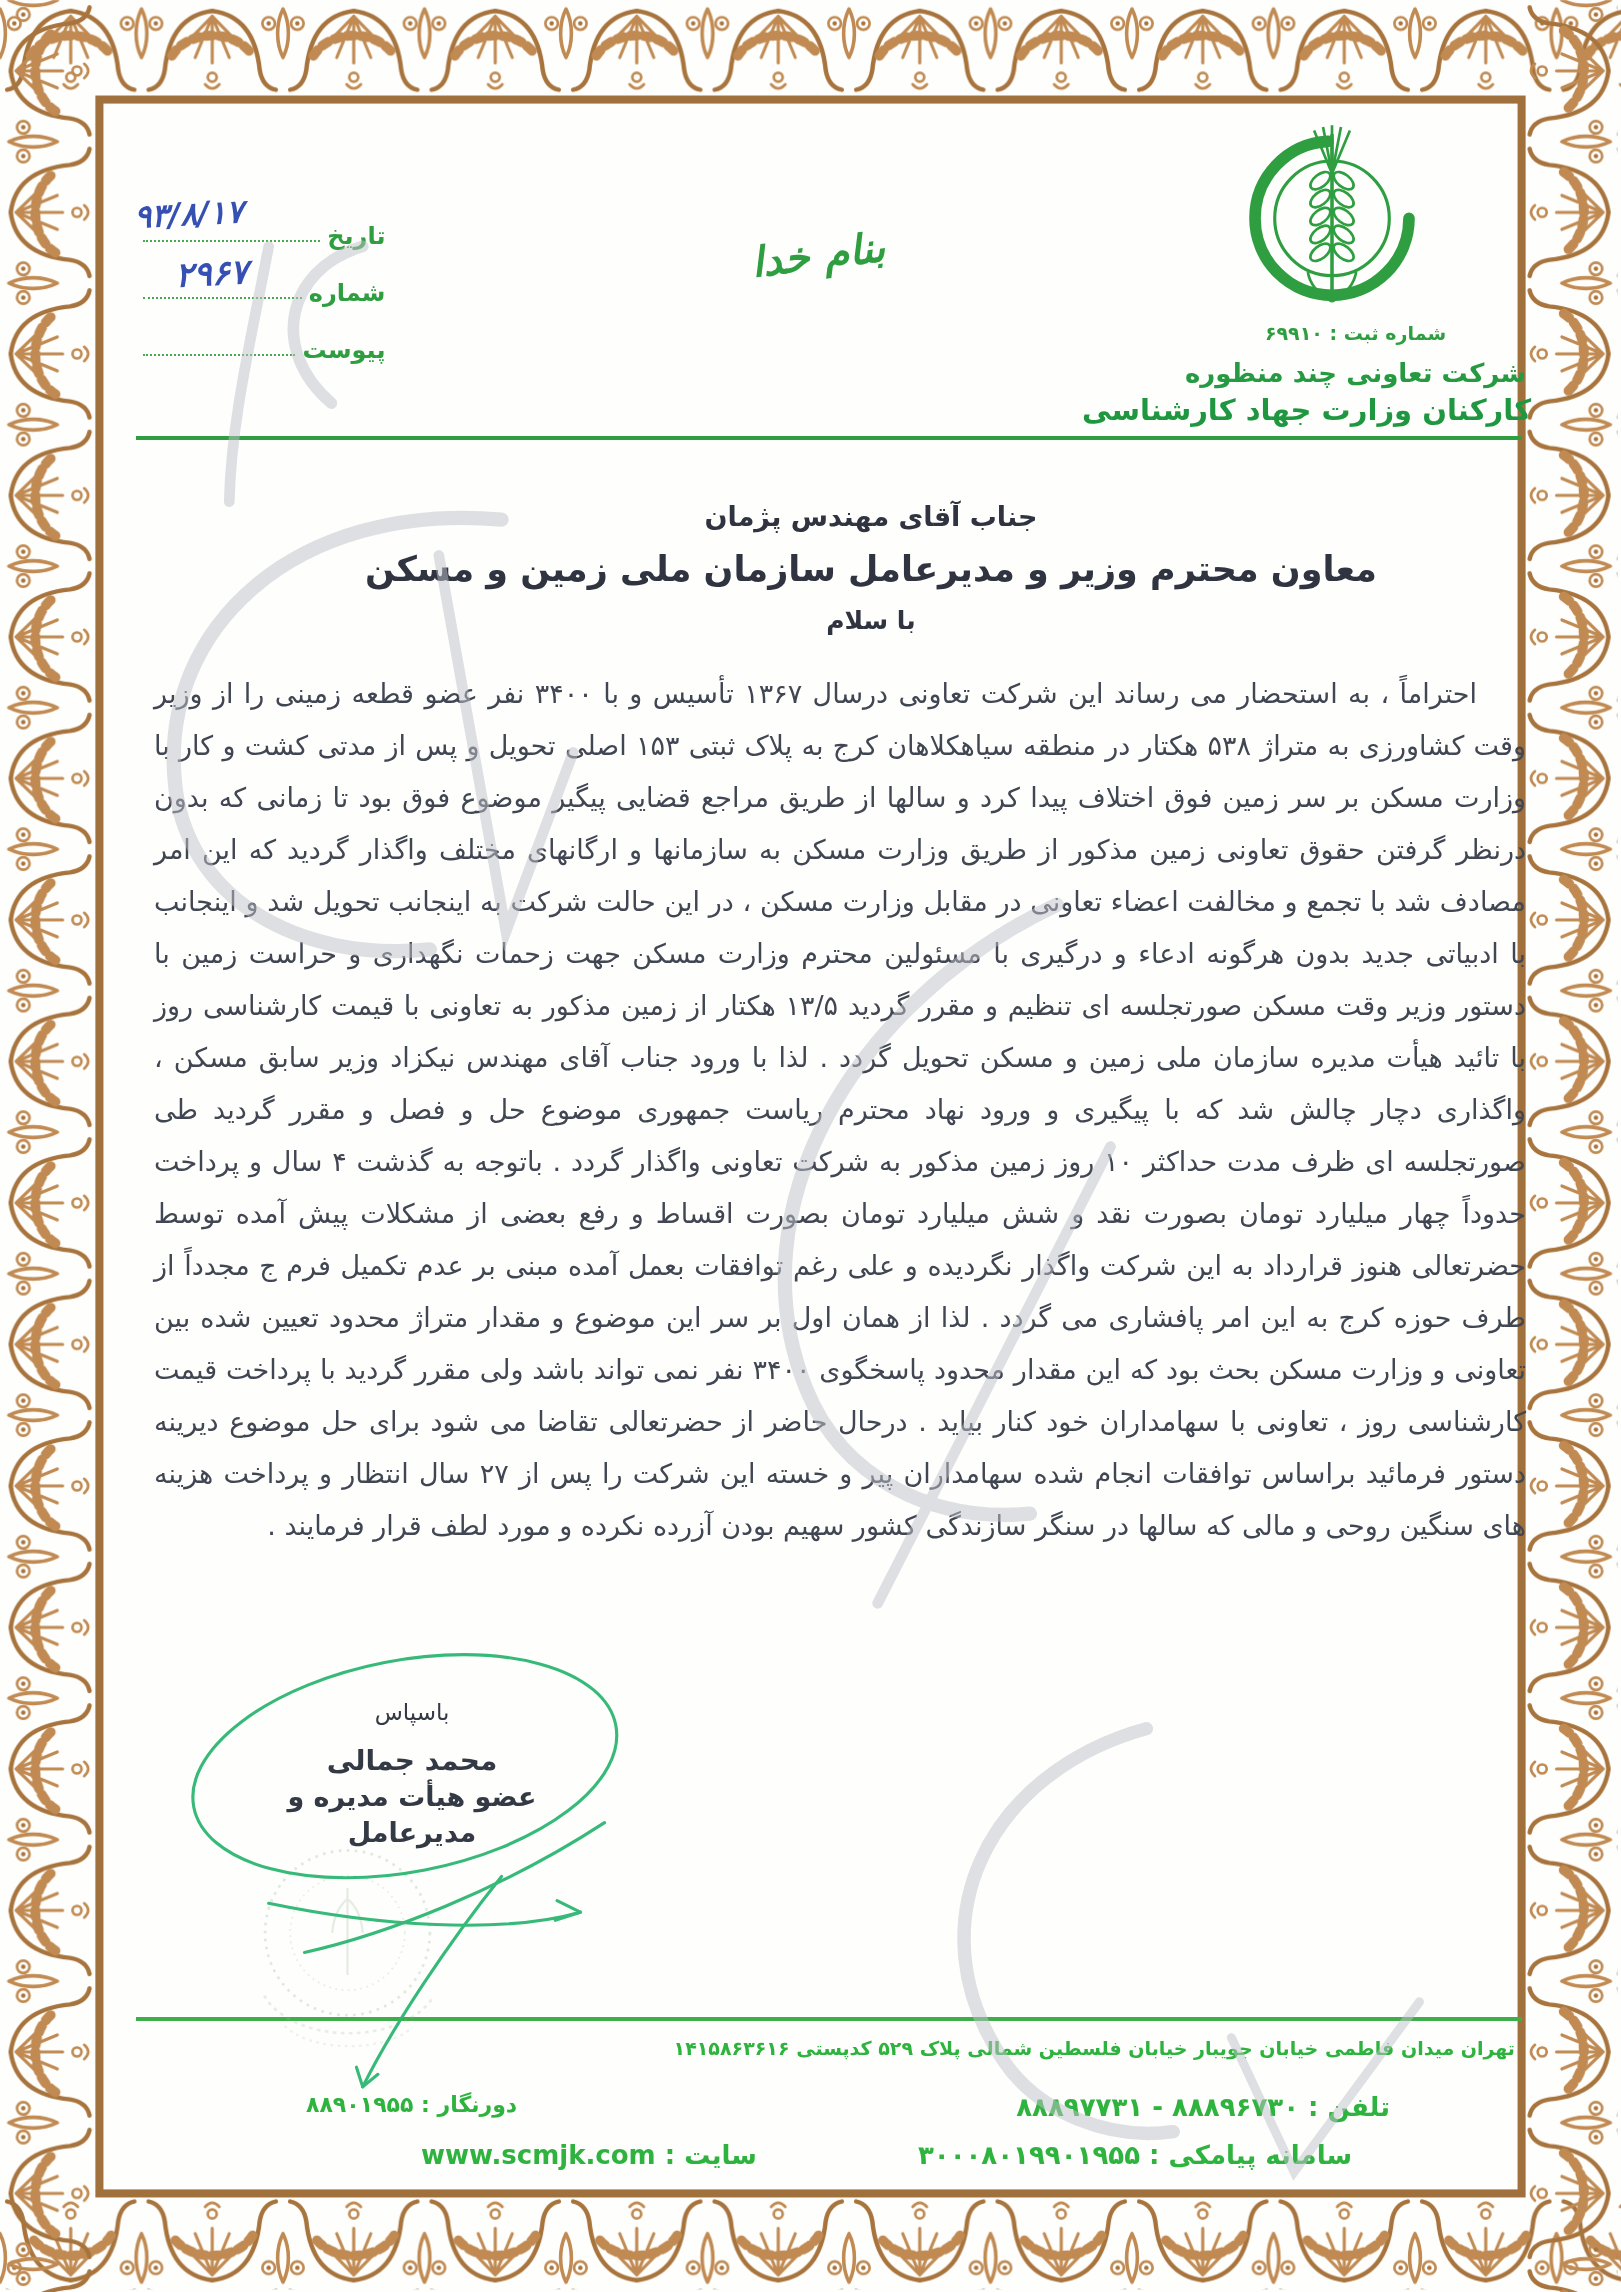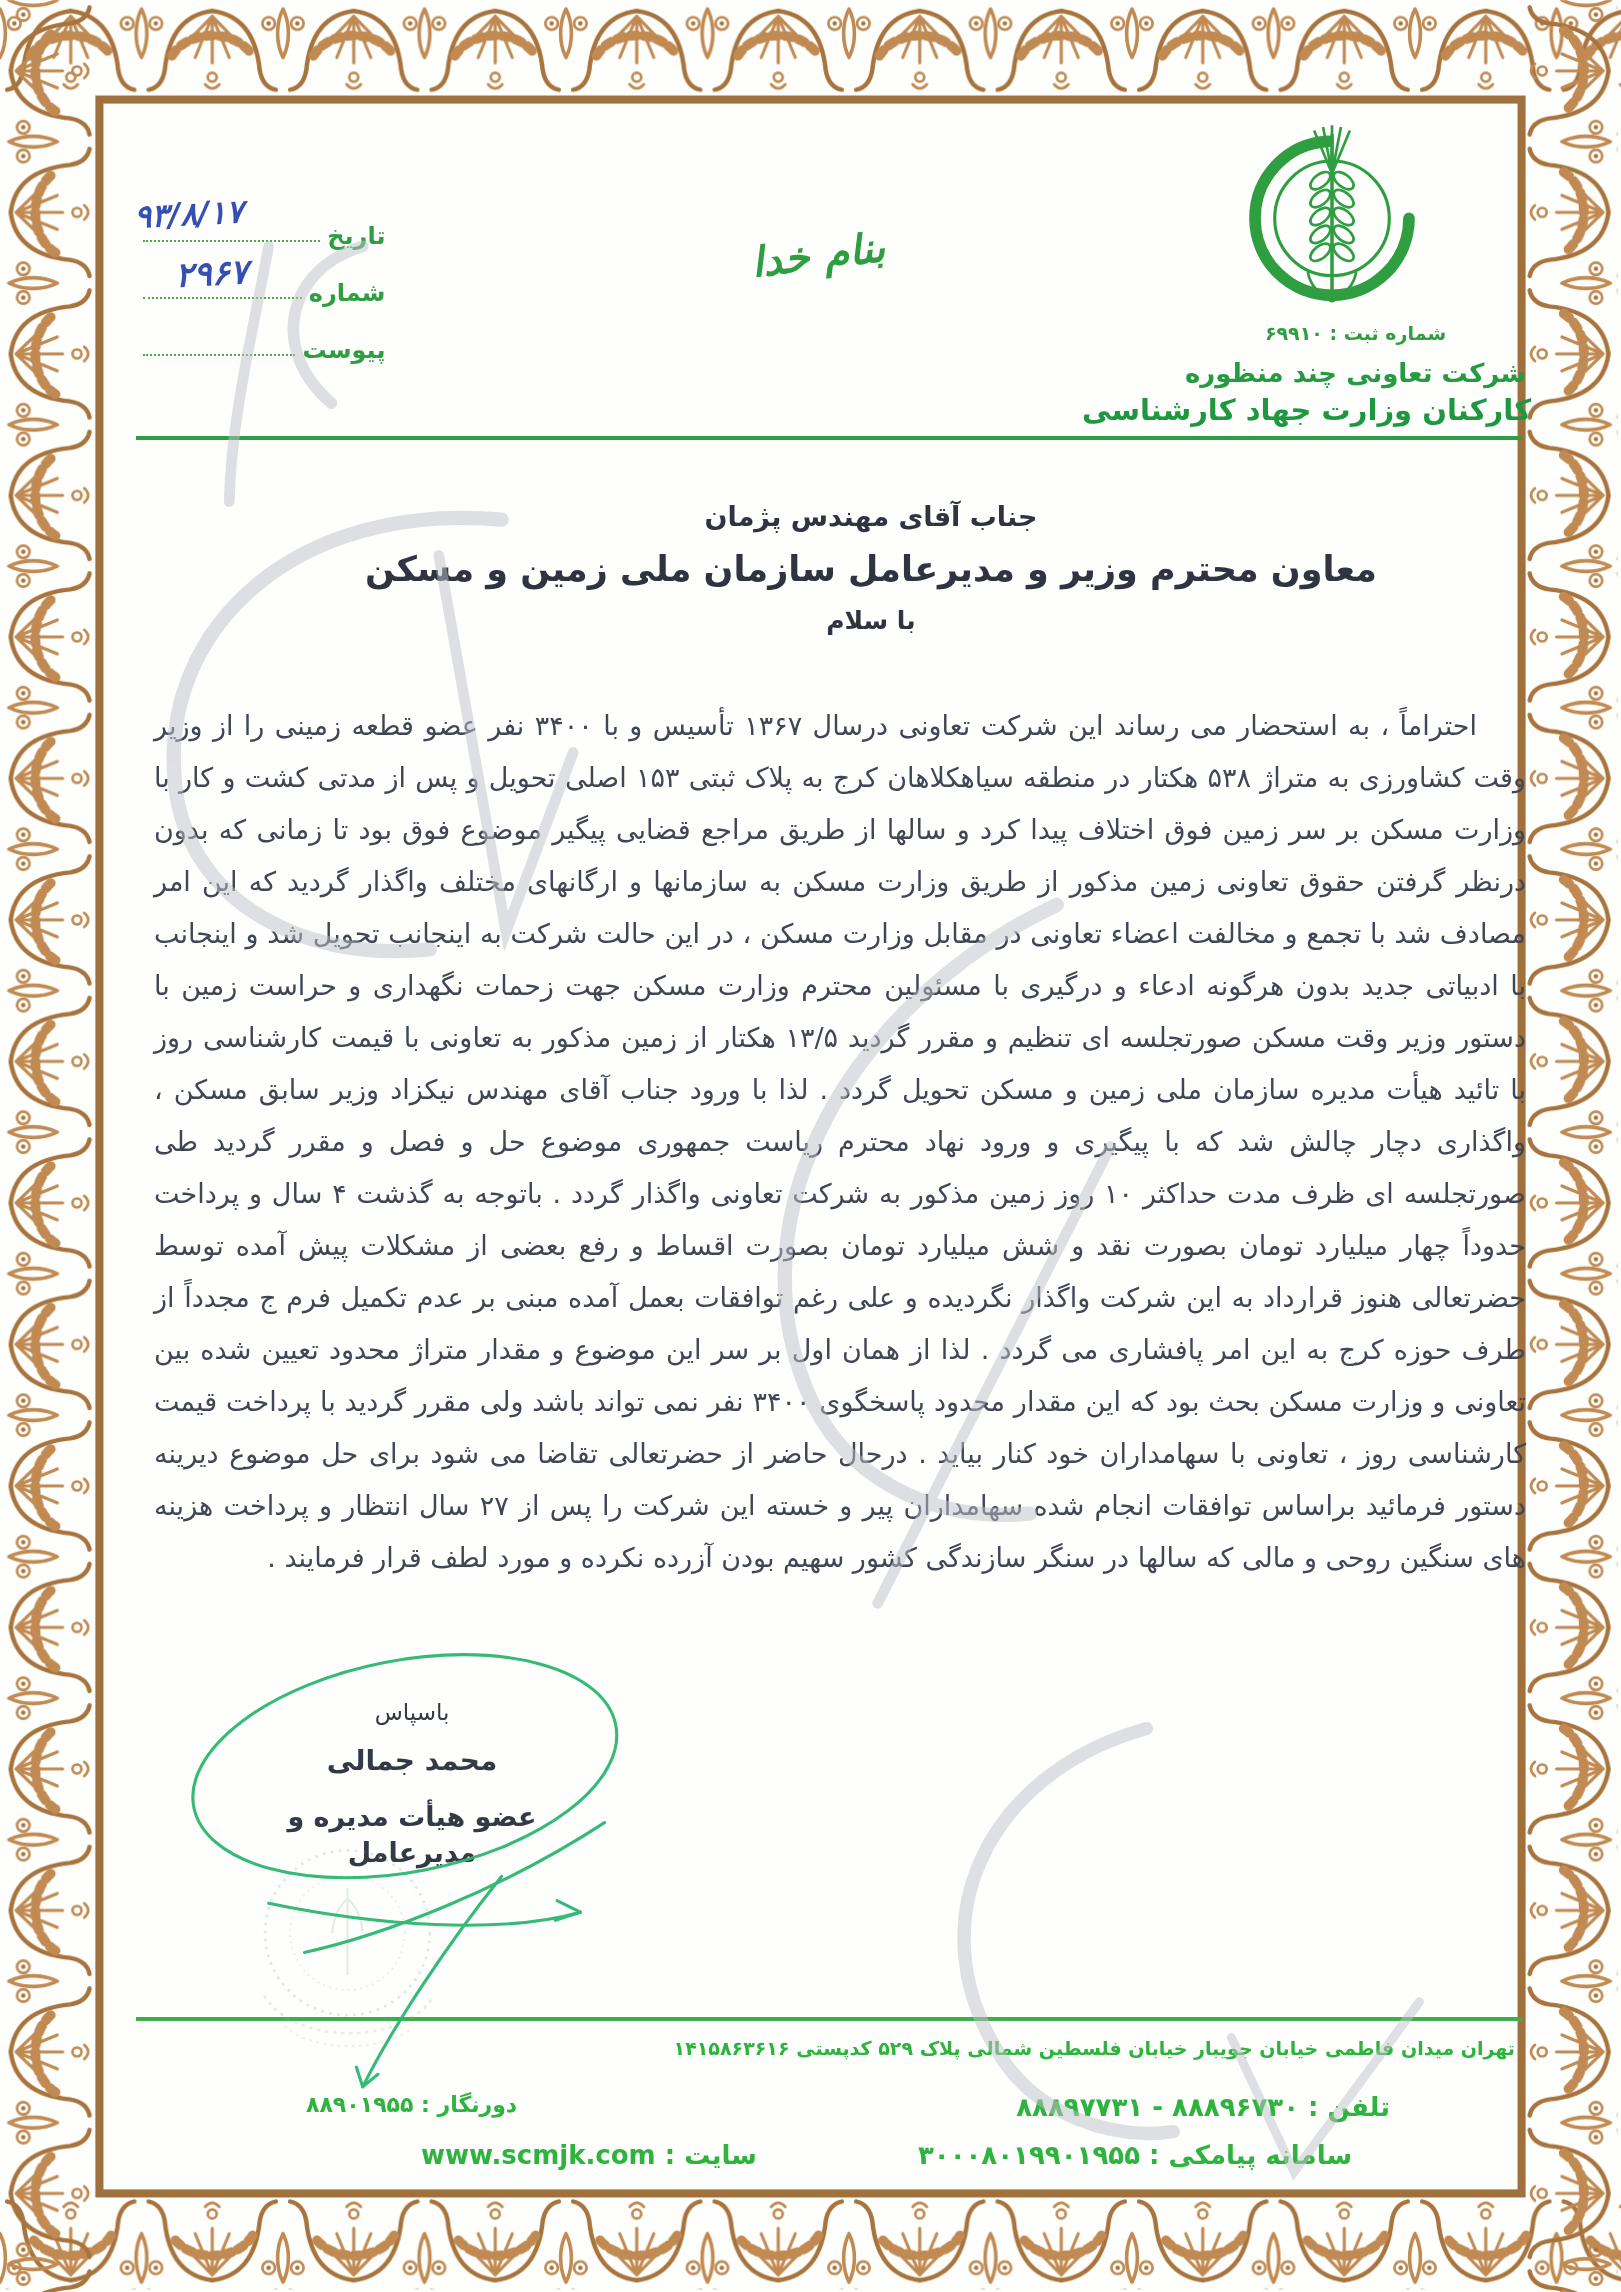--- a/index.html
+++ b/index.html
@@ -49,31 +49,31 @@
   .header-rule{position:absolute;left:136px;top:436px;width:1386px;height:3.6px;background:#2f9e41;}
 
   
   .recipient{position:absolute;right:244px;top:491px;text-align:center;direction:rtl;color:#2f3440;}
   .recipient .r1{font-size:27px;font-weight:bold;line-height:52px;}
   .recipient .r2{font-size:35px;font-weight:bold;line-height:52px;}
   .recipient .r3{font-size:25px;font-weight:bold;line-height:52px;}
 
   
   .body-text{
-    position:absolute;left:154px;top:700px;width:1372px;
+    position:absolute;left:154px;top:668px;width:1372px;
     direction:rtl;text-align:justify;text-align-last:right;
     font-size:27px;line-height:52px;color:#414653;
     text-indent:49px;margin:0;
   }
 
   
   .signature{position:absolute;left:249px;top:1694px;width:326px;text-align:center;direction:rtl;color:#343a45;}
   .signature .closing{font-size:23px;line-height:36px;}
   .signature .name{font-size:28px;font-weight:bold;line-height:36px;margin-top:12.5px;}
-  .signature .title{font-size:27px;font-weight:bold;line-height:36px;margin-top:20px;}
+  .signature .title{font-size:27px;font-weight:bold;line-height:36px;margin-top:0;}
 
   
   .footer-rule{position:absolute;left:136px;top:2017px;width:1386px;height:3.6px;background:#3fae4a;}
   .footer-item{position:absolute;color:#2eb33e;font-weight:bold;white-space:nowrap;direction:rtl;}
   .f-address{right:106px;top:2037px;font-size:19px;}
   .f-phone{right:231px;top:2092px;font-size:26px;}
   .f-fax{left:306px;top:2092px;font-size:22px;}
   .f-sms{right:269px;top:2140px;font-size:26px;}
   .f-site{left:421px;top:2140px;font-size:26px;}
 </style>

